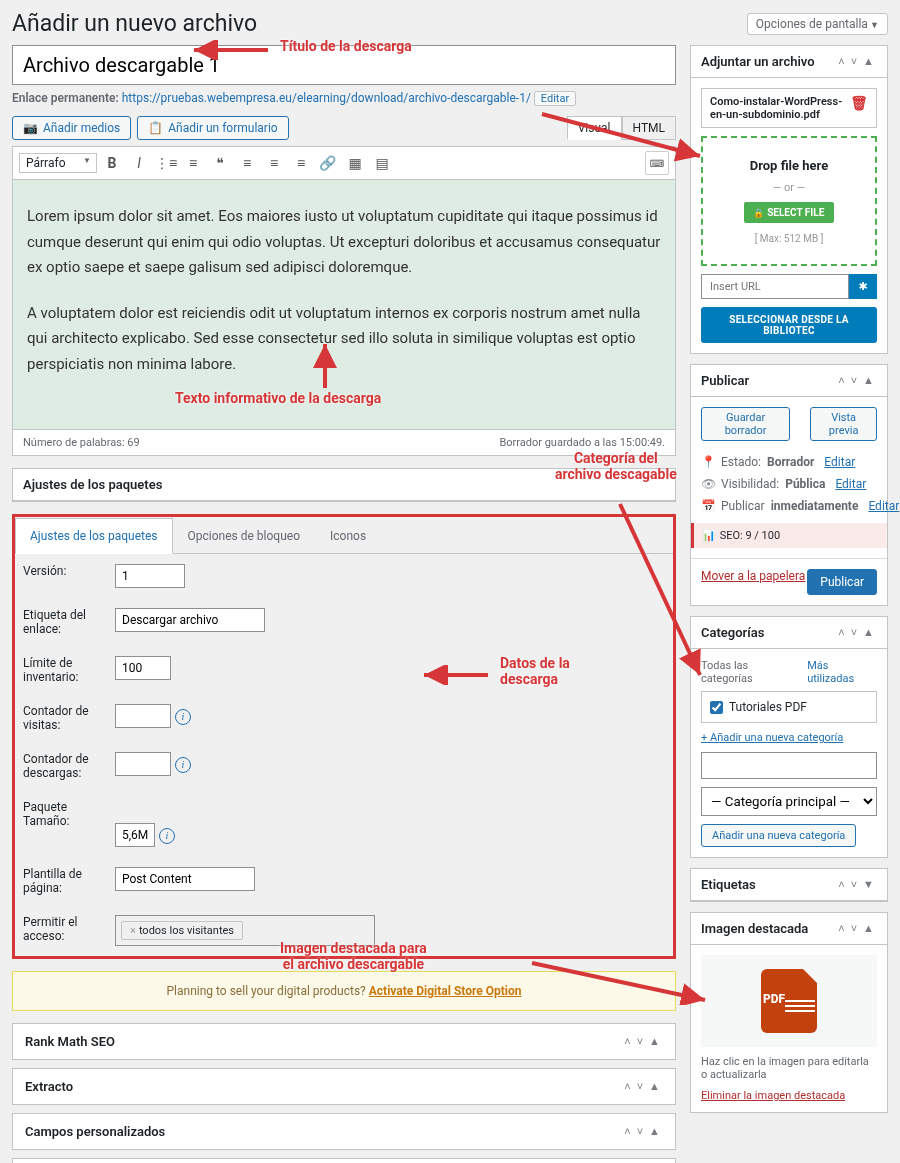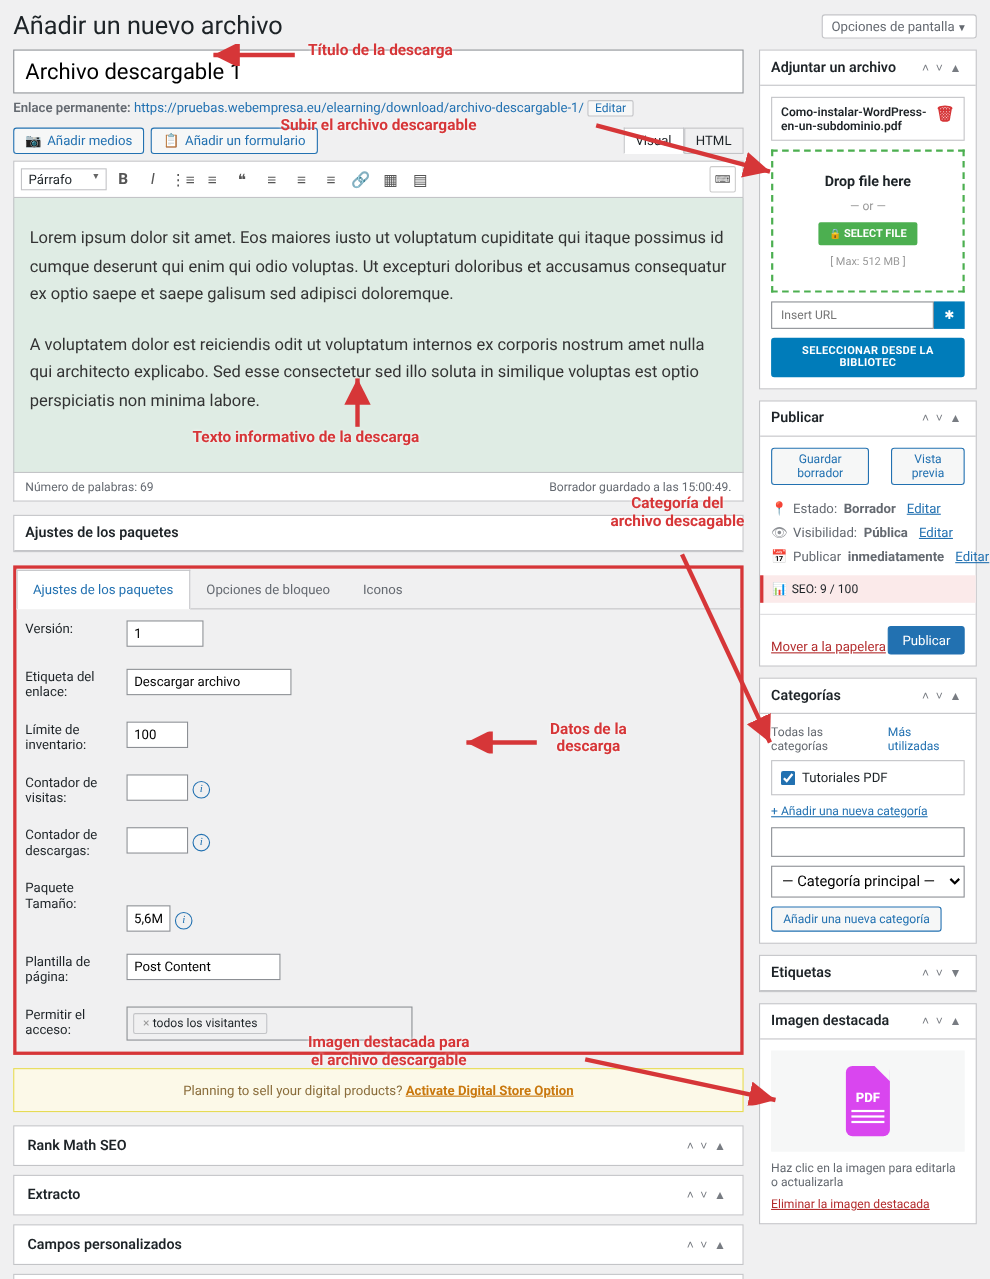--- a/index.html
+++ b/index.html
@@ -68,35 +68,35 @@
 .url-btn{background:#007cba;color:#fff;border:none;width:28px;font-size:11px;cursor:pointer}
 .btn-blue-full{display:block;background:#007cba;color:#fff;text-align:center;padding:7px 4px;font-size:10px;font-weight:700;margin-top:8px;border-radius:3px;cursor:pointer;letter-spacing:.3px}
 .pub-actions{display:flex;gap:20px;margin-bottom:10px;align-items:flex-start}
 .pub-actions .btn{font-size:11px;padding:3px 8px}
 .pub-actions .preview{margin-left:auto}
 .pub-line{font-size:12px;color:#646970;padding:4px 0;display:flex;align-items:center;gap:6px}
 .pub-line a{color:#2271b1;text-decoration:underline;margin-left:4px}
 .pub-line .ico{width:14px;display:inline-block;text-align:center;color:#8c8f94}
 .seo-line{background:#fbeaea;border-left:3px solid #d63638;padding:6px 8px;font-size:11px;margin:6px -10px}
 .seo-line .ico{color:#d63638;margin-right:4px}
-.pub-foot{display:flex;justify-content:space-between;align-items:flex-end;border-top:1px solid #dcdcde;margin:10px -10px -10px;padding:10px}
+.pub-foot{display:flex;justify-content:space-between;align-items:flex-start;border-top:1px solid #dcdcde;margin:10px -10px -10px;padding:10px}
 .pub-foot a{color:#b32d2e;font-size:12px;text-decoration:underline}
 .btn-primary{background:#2271b1;color:#fff;border:1px solid #2271b1;padding:5px 12px;font-size:12px;border-radius:3px;cursor:pointer}
 .cat-tabs{display:flex;gap:6px;font-size:11px;margin-bottom:6px}
 .cat-tabs span{color:#646970;cursor:pointer}
 .cat-tabs .alt{color:#2271b1}
 .cat-list{border:1px solid #c3c4c7;padding:8px;font-size:12px}
 .cat-list label{display:flex;gap:6px;align-items:center}
 .cat-list input[type=checkbox]{accent-color:#2271b1}
 .add-cat-link{display:block;color:#2271b1;font-size:11px;text-decoration:underline;margin-top:8px}
 .cat-input{width:100%;border:1px solid #8c8f94;padding:5px;margin-top:8px}
 .cat-select{width:100%;border:1px solid #8c8f94;padding:5px;margin-top:8px;background:#fff}
 .btn-outline{border:1px solid #2271b1;color:#2271b1;background:#f6f7f7;padding:4px 10px;font-size:11px;border-radius:3px;margin-top:8px;cursor:pointer}
 .feat-img-box{background:#f6f7f7;padding:14px;text-align:center;margin-bottom:8px;position:relative}
-.pdf-icon{display:inline-flex;flex-direction:column;background:#d946ef;width:40px;height:64px;border-radius:6px;position:relative;align-items:center;justify-content:center}
+.pdf-icon{display:inline-flex;background:#c2410c;width:56px;height:64px;border-radius:6px;position:relative;align-items:center;justify-content:center}
 .pdf-icon::before{content:"";position:absolute;top:0;right:0;border-style:solid;border-width:0 14px 14px 0;border-color:transparent #f6f7f7 transparent transparent}
 .pdf-label{color:#fff;font-weight:800;font-size:12px;margin-bottom:4px}
 .pdf-lines{width:30px;height:2px;background:#fff;box-shadow:0 5px 0 #fff,0 10px 0 #fff}
 .feat-caption{font-size:11px;color:#646970;margin-bottom:6px}
 .feat-remove{color:#b32d2e;font-size:11px;text-decoration:underline}
 .annotation{position:absolute;color:#d63638;font-weight:700;font-size:14px;pointer-events:none;text-shadow:0 0 3px #fff}
 svg.arrow{position:absolute;pointer-events:none}
 </style>
 </head>
 <body>
@@ -376,37 +376,36 @@
 <div class="annotation" style="top:38px;left:280px">Título de la descarga</div>
 <svg class="arrow" style="top:40px;left:190px" width="80" height="20">
       <defs>
         <marker id="ah" markerWidth="8" markerHeight="8" refX="6" refY="3" orient="auto">
           <path d="M0,0 L6,3 L0,6 Z" fill="#d63638"></path>
         </marker>
       </defs>
       <line x1="78" y1="10" x2="4" y2="10" stroke="#d63638" stroke-width="4" marker-end="url(#ah)"></line>
     </svg>
 
-<div class="annotation" style="top:106px;left:255px">Subir el archivo descargable</div>
 <svg class="arrow" style="top:106px;left:540px" width="170" height="60">
       <line x1="2" y1="8" x2="160" y2="50" stroke="#d63638" stroke-width="4" marker-end="url(#ah)"></line>
     </svg>
 
 <div class="annotation" style="top:390px;left:175px">Texto informativo de la descarga</div>
 <svg class="arrow" style="top:340px;left:310px" width="30" height="50">
       <line x1="15" y1="48" x2="15" y2="4" stroke="#d63638" stroke-width="4" marker-end="url(#ah)"></line>
     </svg>
 
 <div class="annotation" style="top:450px;left:555px;white-space:pre;text-align:center">Categoría del
 archivo descagable</div>
 <svg class="arrow" style="top:500px;left:610px" width="100" height="180">
       <line x1="10" y1="4" x2="90" y2="175" stroke="#d63638" stroke-width="4" marker-end="url(#ah)"></line>
     </svg>
 
-<div class="annotation" style="top:655px;left:500px;white-space:pre;text-align:center">Datos de la
+<div class="annotation" style="top:655px;left:500px;white-space:pre;text-align:left">Datos de la
 descarga</div>
 <svg class="arrow" style="top:665px;left:420px" width="70" height="20">
       <line x1="68" y1="10" x2="4" y2="10" stroke="#d63638" stroke-width="4" marker-end="url(#ah)"></line>
     </svg>
 
 <div class="annotation" style="top:940px;left:280px;white-space:pre;text-align:center">Imagen destacada para
 el archivo descargable</div>
 <svg class="arrow" style="top:955px;left:530px" width="180" height="50">
       <line x1="2" y1="8" x2="175" y2="45" stroke="#d63638" stroke-width="4" marker-end="url(#ah)"></line>
     </svg>

